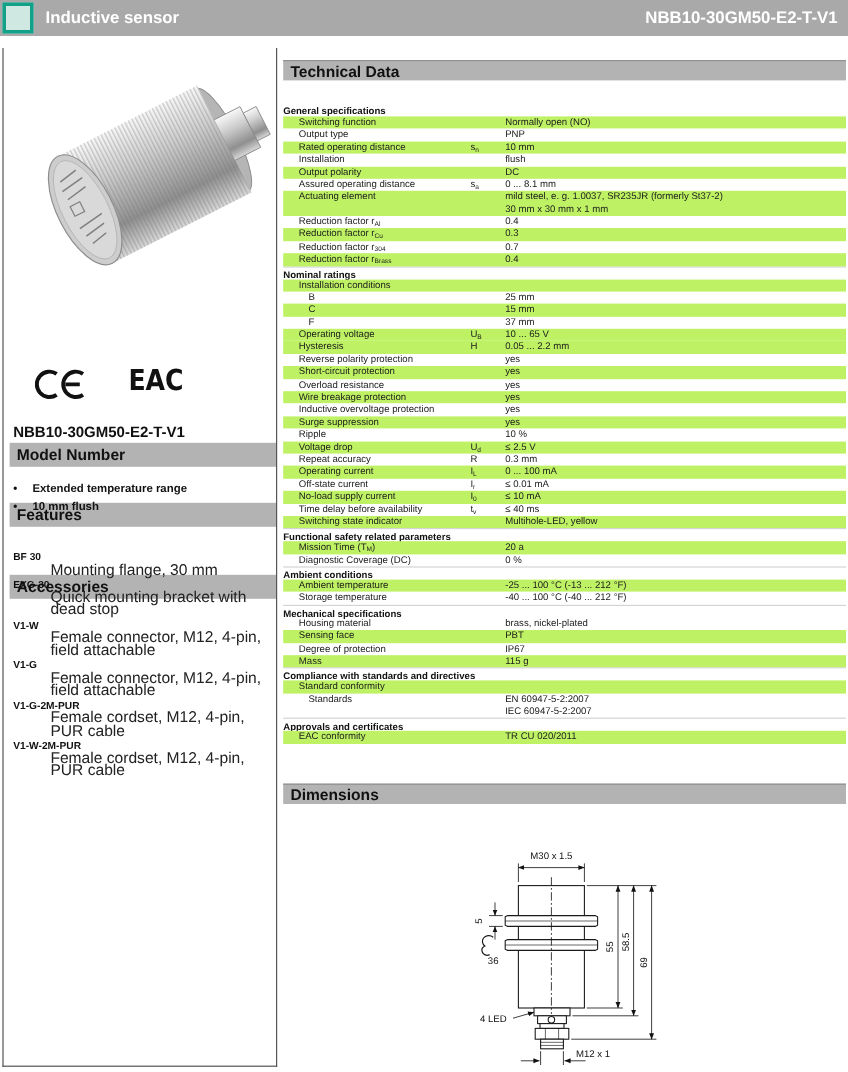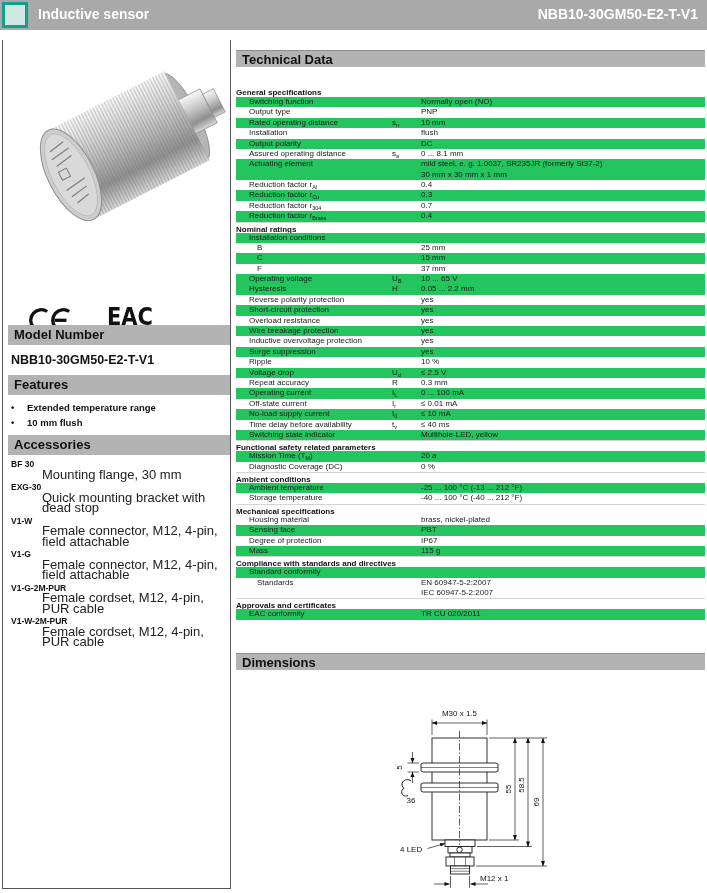--- a/index.html
+++ b/index.html
@@ -26,21 +26,21 @@
   
   .leftcol {
     position:absolute; left:2px; top:40px; width:229px; height:849px;
     border-left:1px solid #555; border-right:1px solid #555; border-bottom:1px solid #555;
     background:#fff;
   }
   .secbar {
     background:#b3b3b3; color:#111; font-weight:bold; font-size:13px;
     height:20px; line-height:20px; padding-left:6px;
   }
-  .leftcol .secbar { position:absolute; left:5px; right:0; }
+  .leftcol .secbar { position:absolute; left:5px; right:0;margin-top:44px; }
   .modelvalue {
     position:absolute; left:8px; top:313px; font-size:12.5px; font-weight:bold; color:#111;
   }
   .featlist { position:absolute; left:8px; top:360px; right:4px; }
   .featitem { font-size:9.5px; font-weight:bold; line-height:15px; color:#111; }
   .featitem .bullet { display:inline-block; width:16px; }
   .acclist { position:absolute; left:8px; top:419px; right:4px; }
   .accitem { margin-bottom:2px; }
   .accname { font-size:8.5px; font-weight:bold; line-height:10.5px; color:#111; }
   .accdesc { font-size:13px; line-height:10.5px; color:#222;margin-left:31px; }
@@ -53,21 +53,21 @@
   .techbar { position:absolute; left:236px; top:50px; width:469px; height:17px;
              line-height:17px; border-top:1px solid #8f8f8f; }
   .dimsbar { position:absolute; left:236px; top:653px; width:469px; height:17px;
              line-height:17px; border-top:1px solid #8f8f8f; }
   .techtable { position:absolute; left:236px; top:86px; width:469px; font-size:8px; }
   .tsec { font-weight:bold; font-size:8px; height:11px; line-height:11px;
           border-top:1px solid #d4d4d4; padding-top:1px; color:#111; }
   .tsec.first { border-top:none; }
   .trow { position:relative; height:10.4px; line-height:10.4px; }
   .trow.dbl { height:20.6px; line-height:10.3px; }
-  .trow.shaded { background:#22c55e; }
+  .trow.shaded { background:#bef264; }
   .tlabel { position:absolute; top:0; }
   .tsym   { position:absolute; left:156px; top:0; }
   .tval   { position:absolute; left:185px; top:0; }
   sub { font-size:5.5px; vertical-align:-1.5px; }
   
   text { font-family:"Liberation Sans", sans-serif; fill:#111; }
 </style>
 </head>
 <body>
 

